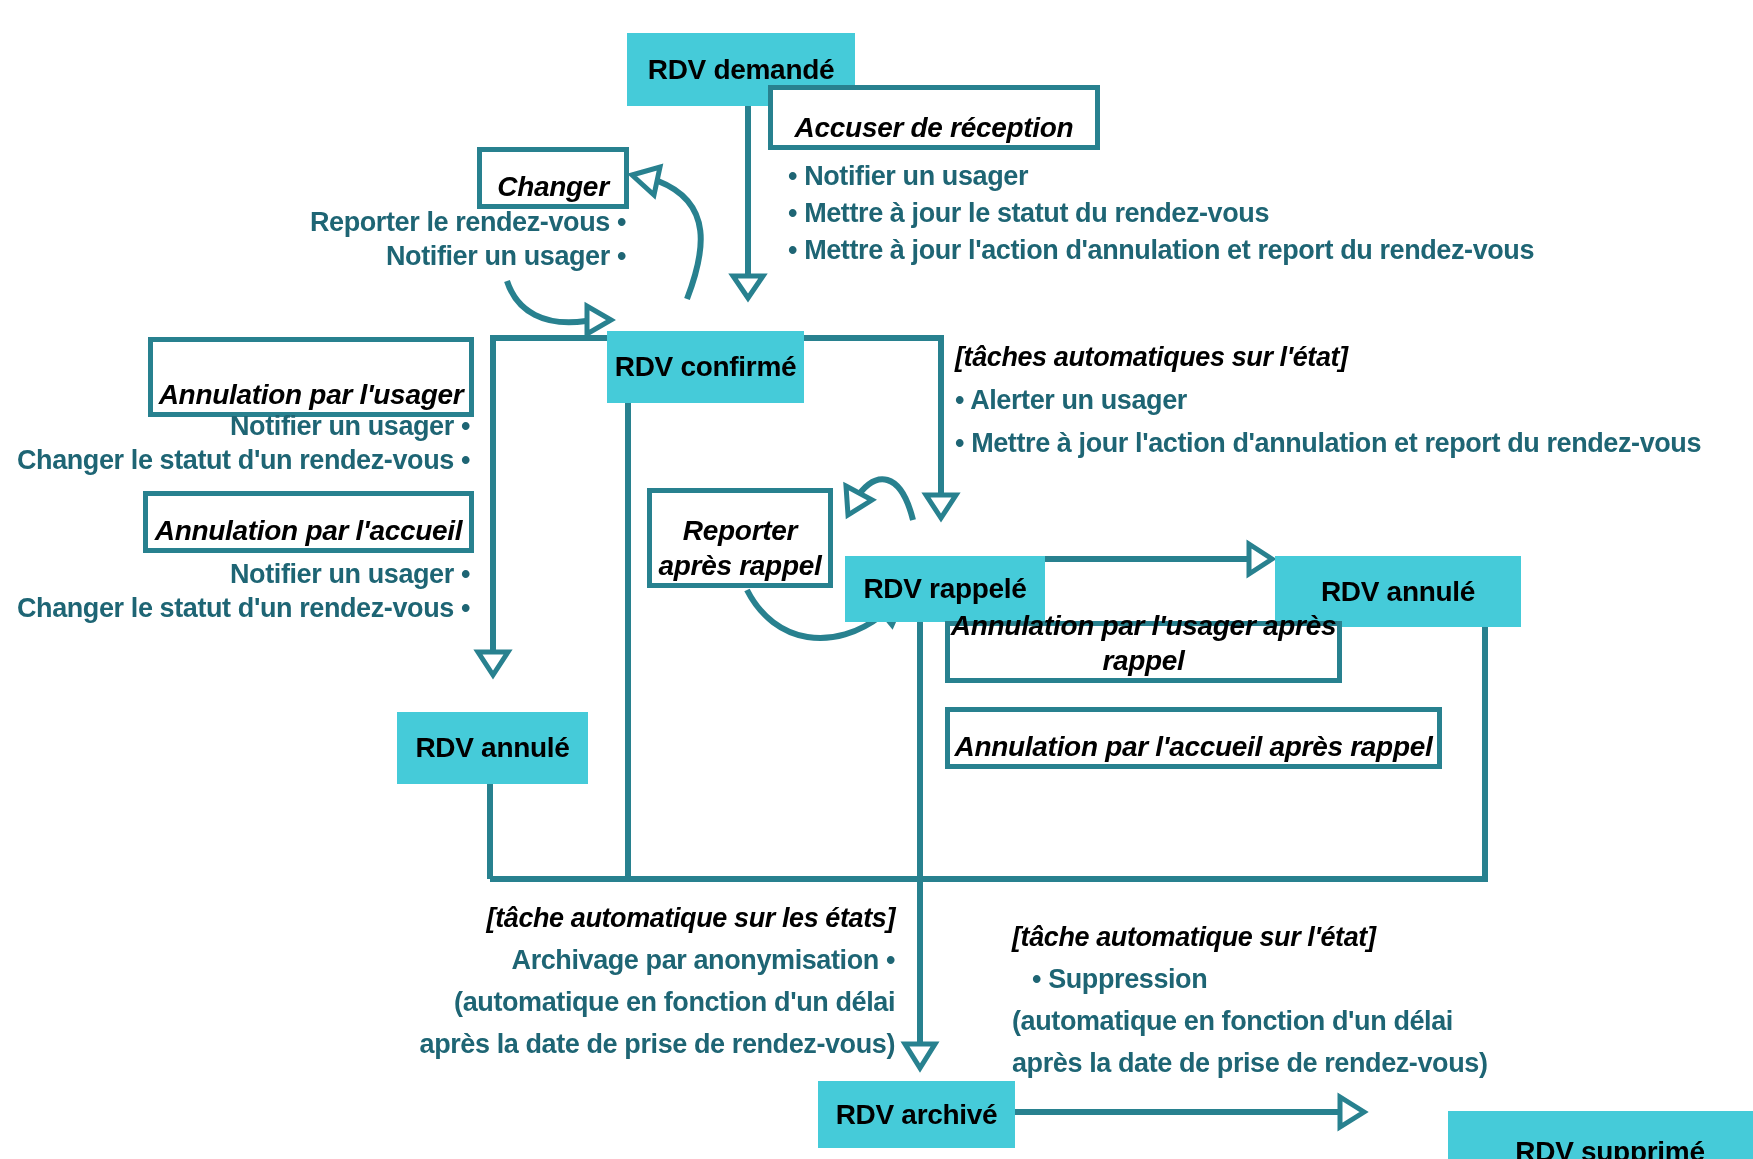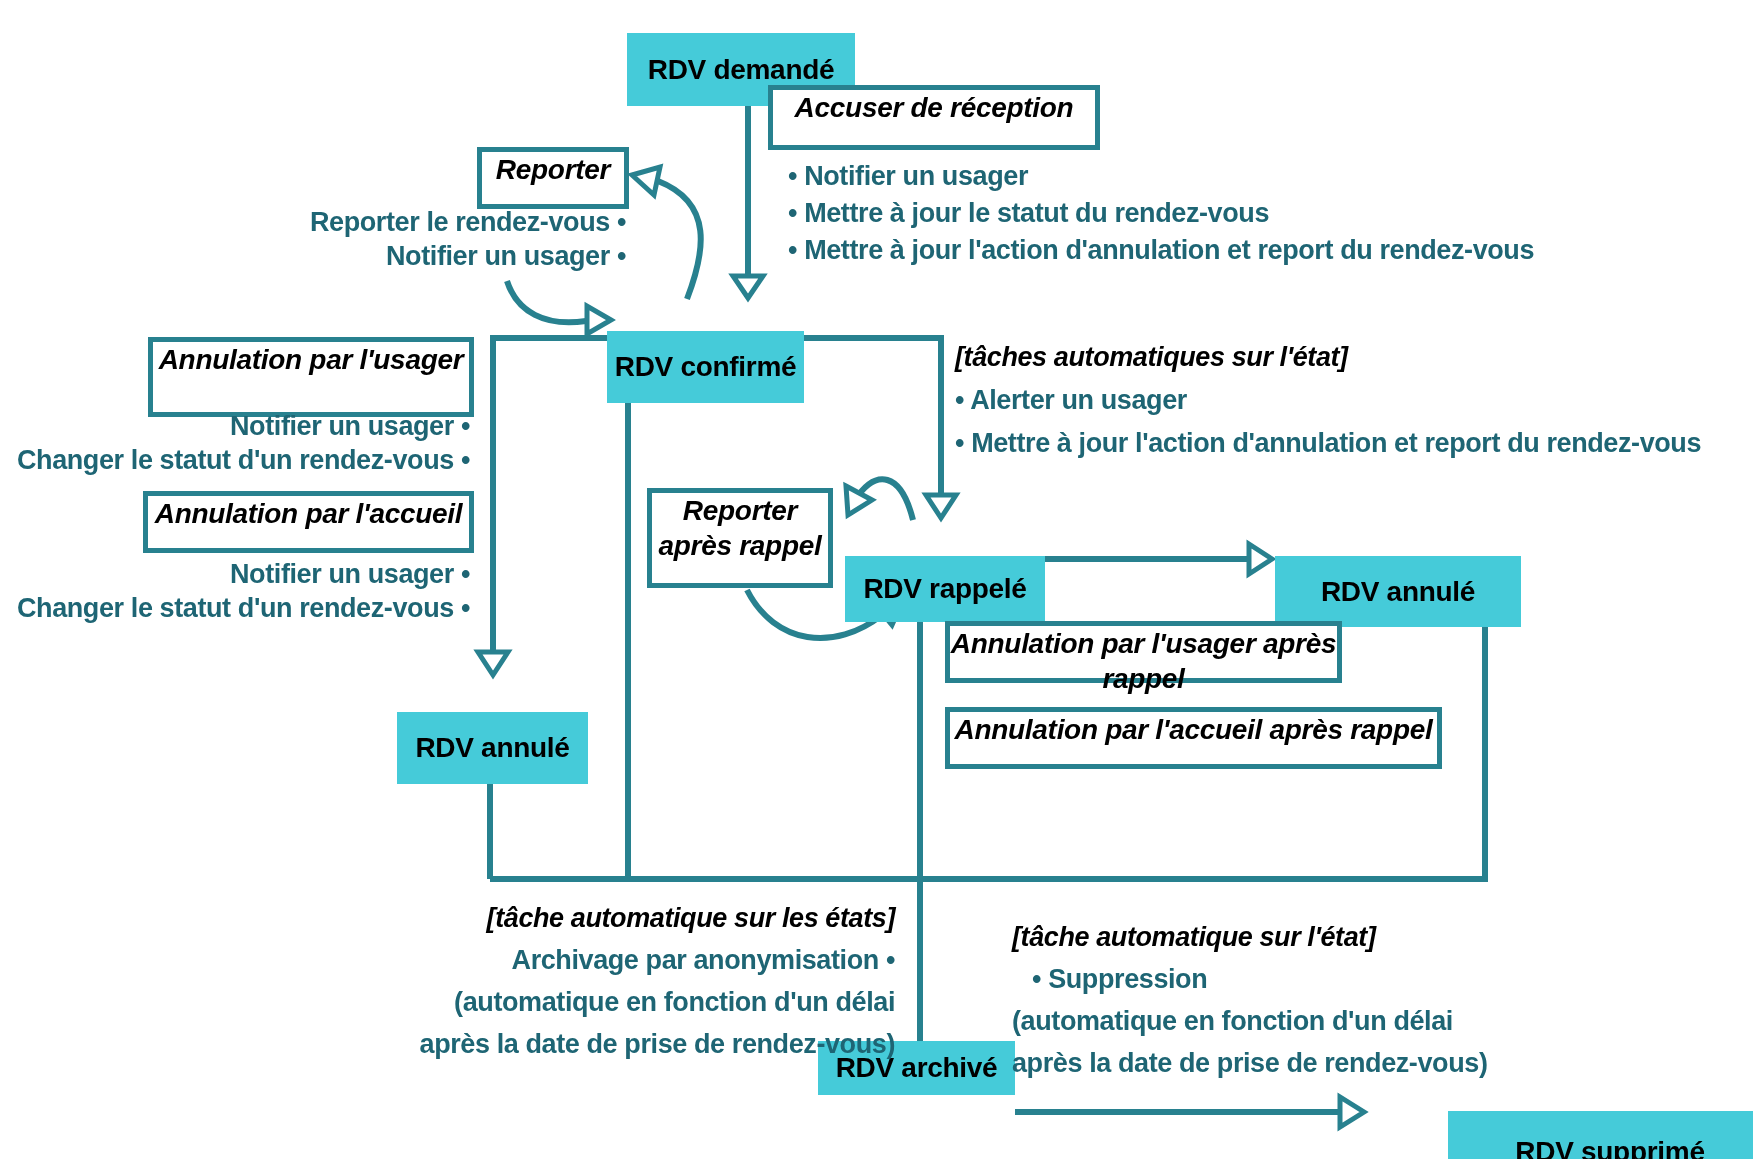--- a/index.html
+++ b/index.html
@@ -3,21 +3,21 @@
 <meta charset="utf-8">
 <style>
   html,body{margin:0;padding:0;background:#fff;}
   #stage{position:relative;width:1753px;height:1159px;background:#fff;overflow:hidden;
          font-family:"Liberation Sans",sans-serif;}
   #connectors{position:absolute;left:0;top:0;width:1753px;height:1159px;}
   .state{position:absolute;background:#45CBD9;color:#000;display:flex;align-items:center;
          justify-content:center;font-weight:bold;font-size:28px;letter-spacing:-0.3px;
          white-space:nowrap;margin-top:33px;}
   .action{position:absolute;background:#fff;border:5px solid #28818F;color:#000;
-          display:flex;align-items:flex-start;justify-content:center;font-weight:bold;
+          display:flex;align-items:flex-end;justify-content:center;font-weight:bold;
           font-style:italic;font-size:28px;letter-spacing:-0.3px;box-sizing:border-box;
           text-align:center;line-height:1.25;}
   .note{position:absolute;color:#1E6574;font-weight:bold;font-size:27px;line-height:34px;
         letter-spacing:-0.4px;white-space:nowrap;}
   .note.right{text-align:right;}
   .note .hdr{color:#000;font-style:italic;}
   .lh37 div{line-height:37px;}
   .lh42 div{line-height:42px;}
   .lh43 div{line-height:43px;}
   .indent{padding-left:20px;}
@@ -65,32 +65,32 @@
   </div>
   <div class="state" style="left:845px;top:523px;width:200px;height:66px">
     <span>RDV rappelé</span>
   </div>
   <div class="state" style="left:1275px;top:523px;width:246px;height:71px">
     <span>RDV annulé</span>
   </div>
   <div class="state" style="left:397px;top:679px;width:191px;height:72px">
     <span>RDV annulé</span>
   </div>
-  <div class="state" style="left:818px;top:1008px;width:197px;height:54px">
+  <div class="state" style="left:818px;top:1048px;width:197px;height:67px">
     <span>RDV archivé</span>
   </div>
   <div class="state" style="left:1448px;top:1078px;width:324px;height:81px">
     <span>RDV supprimé</span>
   </div>
 
   <div class="action" style="left:768px;top:85px;width:332px;height:65px">
     <span>Accuser de réception</span>
   </div>
   <div class="action" style="left:477px;top:147px;width:152px;height:62px">
-    <span>Reporter</span>
+    <span>Changer</span>
   </div>
   <div class="action" style="left:148px;top:337px;width:326px;height:80px">
     <span>Annulation par l'usager</span>
   </div>
   <div class="action" style="left:143px;top:491px;width:331px;height:62px">
     <span>Annulation par l'accueil</span>
   </div>
   <div class="action" style="left:647px;top:488px;width:186px;height:100px">
     <span style="white-space:normal">Reporter après rappel</span>
   </div>

